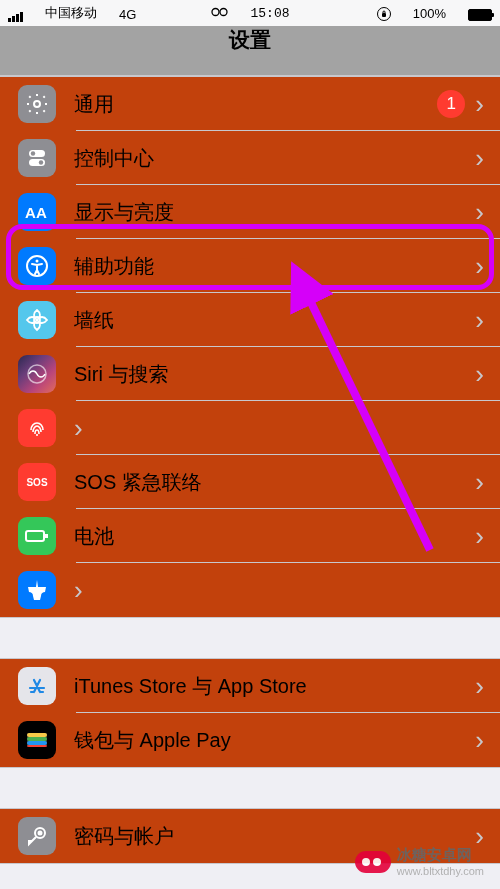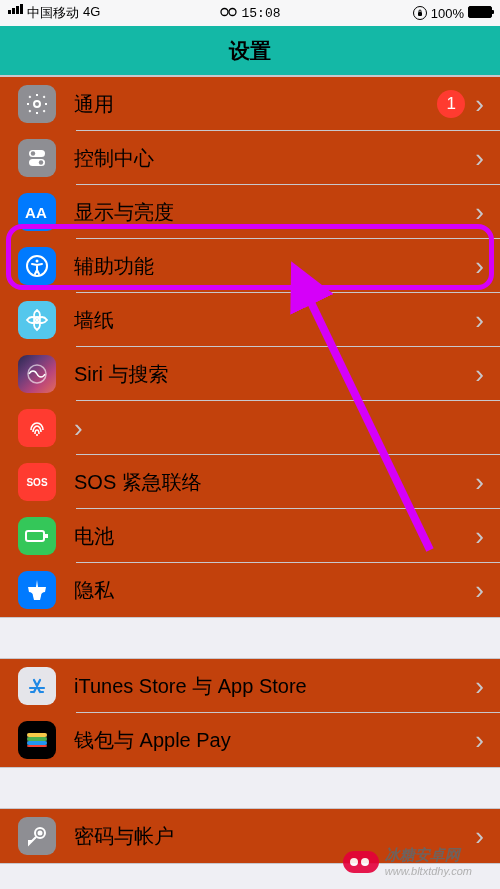--- a/index.html
+++ b/index.html
@@ -21,22 +21,22 @@
       background: #f7f7f8;
       display: flex;
       align-items: center;
       justify-content: space-between;
       padding: 0 8px;
       font-size: 13px;
       color: #000;
     }
     .status-left, .status-center, .status-right {
       display: flex;
-      align-items: flex-start;
-      gap: 4px;
+      align-items: flex-end;
+      gap: 22px;
     }
     .status-center {
       position: absolute;
       left: 50%;
       transform: translateX(-50%);
       font-family: Liberation Mono, monospace;
     }
     .signal-bars {
       display: flex;
       align-items: flex-end;
@@ -75,23 +75,23 @@
       border: 1.5px solid #000;
       border-radius: 50%;
       display: flex;
       align-items: center;
       justify-content: center;
       font-size: 8px;
     }
     
     .nav-bar {
       height: 50px;
-      background: #14b8a6;
-      display: flex;
-      align-items: center;
+      background: #a3a3a3;
+      display: flex;
+      align-items: flex-start;
       justify-content: center;
       border-bottom: 1px solid #c8c7cc;
       font-size: 21px;
       font-weight: 600;
     }
     
     .group {
       background: #c2410c;
       border-top: 1px solid #c8c7cc;
       border-bottom: 1px solid #c8c7cc;
@@ -184,29 +184,28 @@
     .arrow-anno {
       position: absolute;
       left: 280px;
       top: 260px;
       pointer-events: none;
       z-index: 100;
     }
     
     .watermark {
       position: absolute;
-      right: 28px;
+      right: 16px;
       bottom: 12px;
       display: flex;
       align-items: center;
       gap: 6px;
       font-size: 15px;
       color: #888;
       opacity: 0.9;
-      font-style: italic;
     }
     .wm-logo {
       width: 36px;
       height: 22px;
       background: #e4003a;
       border-radius: 12px;
       position: relative;
     }
     .wm-logo::before, .wm-logo::after {
       content: "";
@@ -363,21 +362,20 @@
     <span class="row-label">电池</span>
     <span class="chevron">›</span>
   </div>
 
   <div class="row">
     <div class="icon-wrap ic-privacy">
       <svg width="24" height="24" viewBox="0 0 24 24" fill="#fff">
           <path d="M12 2l1 7h8l-1 5c-2 0-4 1-4 4l-1 4H9l-1-4c0-3-2-4-4-4l-1-5h8l1-7z"></path>
         </svg>
     </div>
-    <span class="row-label">隐私</span>
     <span class="chevron">›</span>
   </div>
 </div>
 
 <div class="group-spacer"></div>
 
 <div class="group">
   <div class="row">
     <div class="icon-wrap ic-itunes">
       <svg width="24" height="24" viewBox="0 0 24 24" fill="none" stroke="#1e88e5" stroke-width="2.2" stroke-linecap="round">

